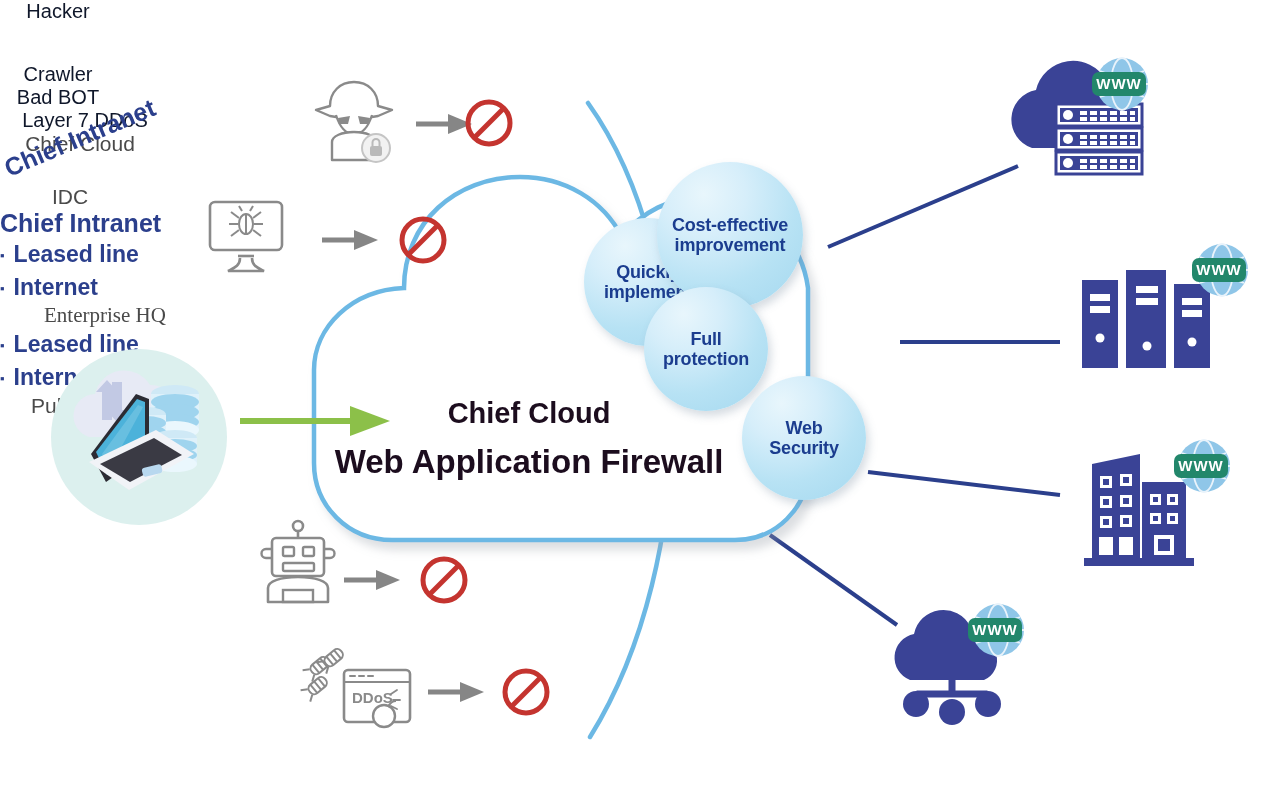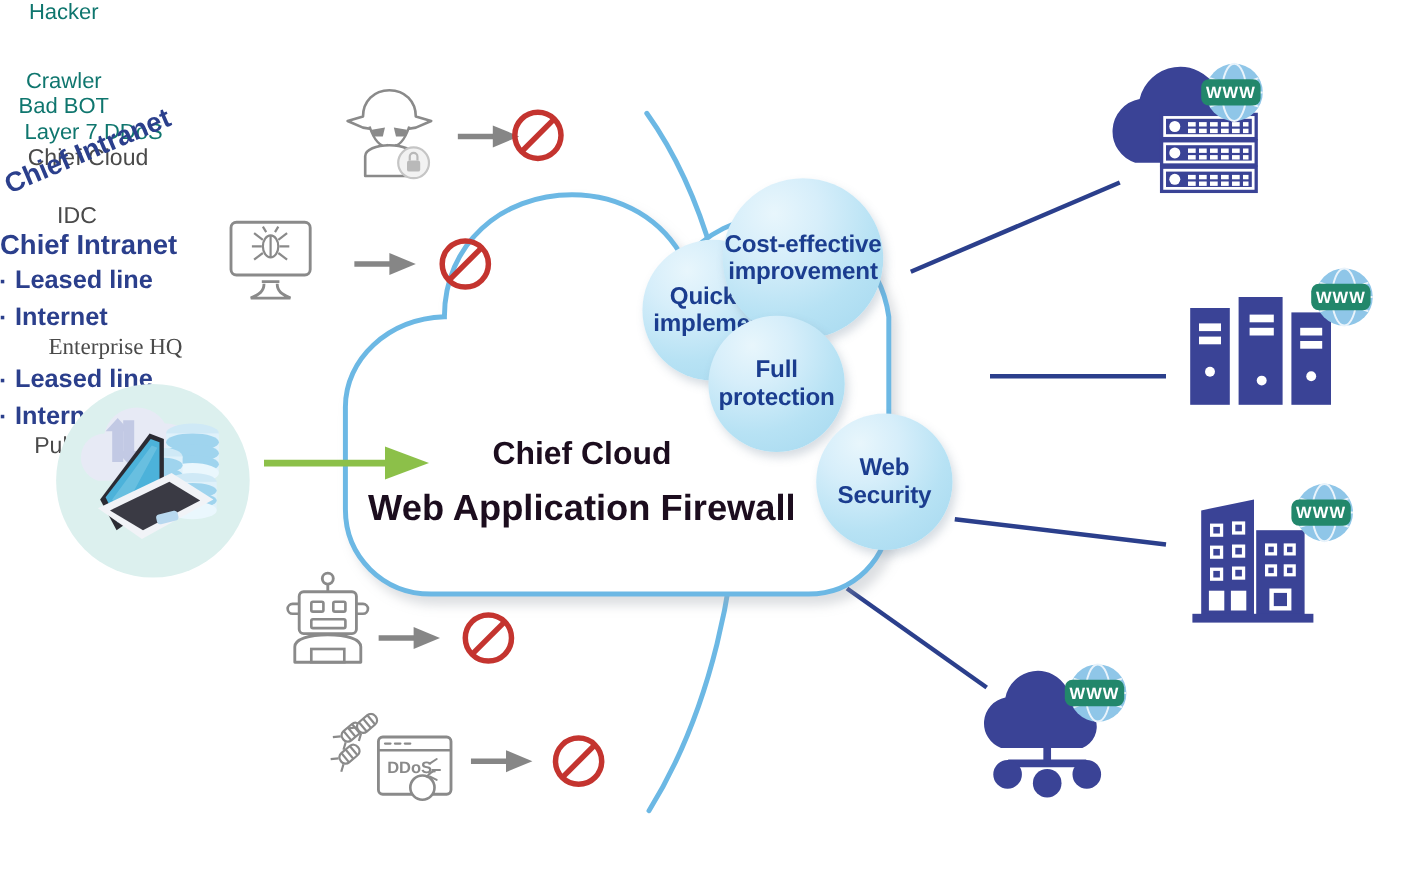--- a/index.html
+++ b/index.html
@@ -1,22 +1,22 @@
 <!DOCTYPE html>
 <html><head>
 <meta charset="utf-8">
 <style>
   html,body{margin:0;padding:0;background:#ffffff;}
   body{width:1280px;height:812px;overflow:hidden;font-family:"Liberation Sans",sans-serif;}
   #stage{position:relative;width:1280px;height:812px;background:#fff;}
   svg.layer{position:absolute;left:0;top:0;width:1280px;height:812px;overflow:visible;}
   .abs{position:absolute;}
   .caption{font-family:"Liberation Sans",sans-serif;font-size:21px;color:#4a4a4a;white-space:nowrap;}
-  .threat-label{font-family:"Liberation Sans",sans-serif;font-size:20px;color:#0f766e;white-space:nowrap;text-align:center;}
-  .bubble-text{font-family:"Liberation Sans",sans-serif;font-weight:bold;font-size:22px;color:#1b3d8f;text-align:center;line-height:1.12;letter-spacing:-0.2px;}
+  .threat-label{font-family:"Liberation Sans",sans-serif;font-size:20px;color:#0f172a;white-space:nowrap;text-align:center;}
+  .bubble-text{font-family:"Liberation Sans",sans-serif;font-weight:bold;font-size:18px;color:#1b3d8f;text-align:center;line-height:1.12;letter-spacing:-0.2px;}
   .bubble{position:absolute;border-radius:50%;display:flex;align-items:center;justify-content:center;
           background:radial-gradient(circle at 32% 22%, #e8f6fc 0%, #d6eefa 28%, #b7e2f4 62%, #a4d8ef 100%);
           box-shadow:3px 5px 9px rgba(120,140,160,0.30);}
   .cloud-title{position:absolute;text-align:center;font-family:"Liberation Sans",sans-serif;font-weight:bold;color:#1c0d1e;white-space:nowrap;}
   .intranet-label{font-family:"Liberation Sans",sans-serif;font-size:25px;color:#2b3f8c;font-weight:600;white-space:nowrap;}
   .bullets{font-family:"Liberation Sans",sans-serif;font-size:23px;color:#2b3f8c;font-weight:600;line-height:1.42;}
   .bullets div::before{content:"\25AA";font-size:13px;vertical-align:2px;margin-right:9px;}
   .wwwtxt{font-family:"Liberation Sans",sans-serif;font-weight:bold;fill:#ffffff;}
 </style>
 </head>

